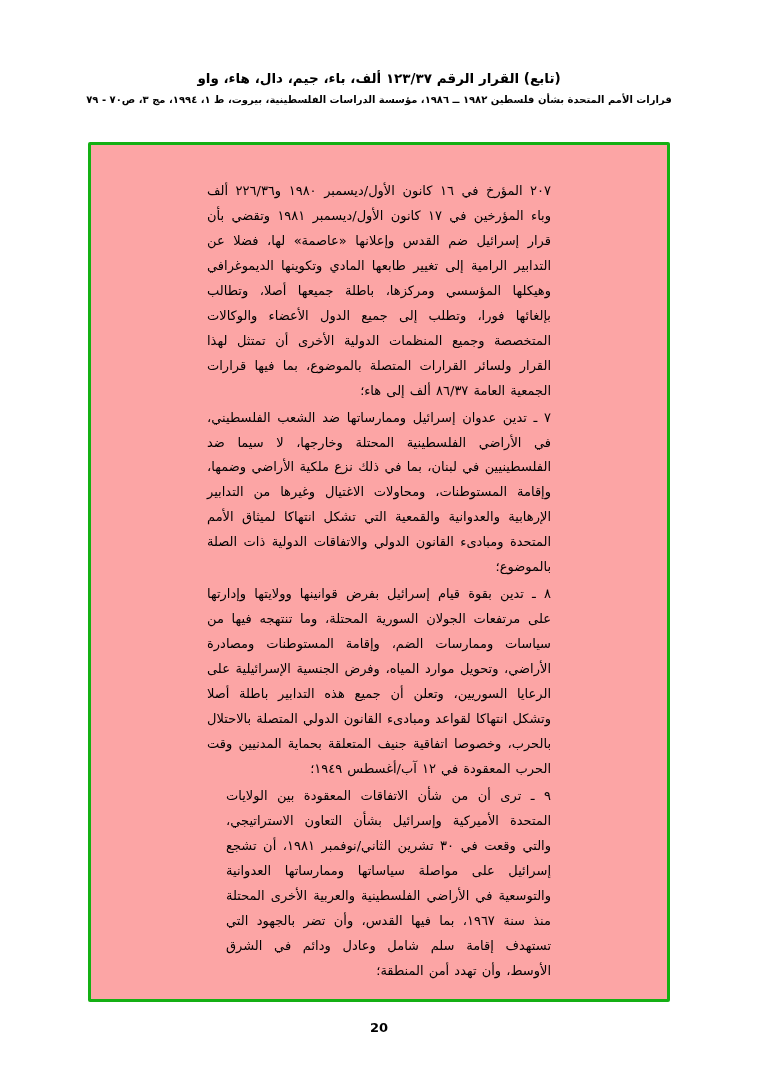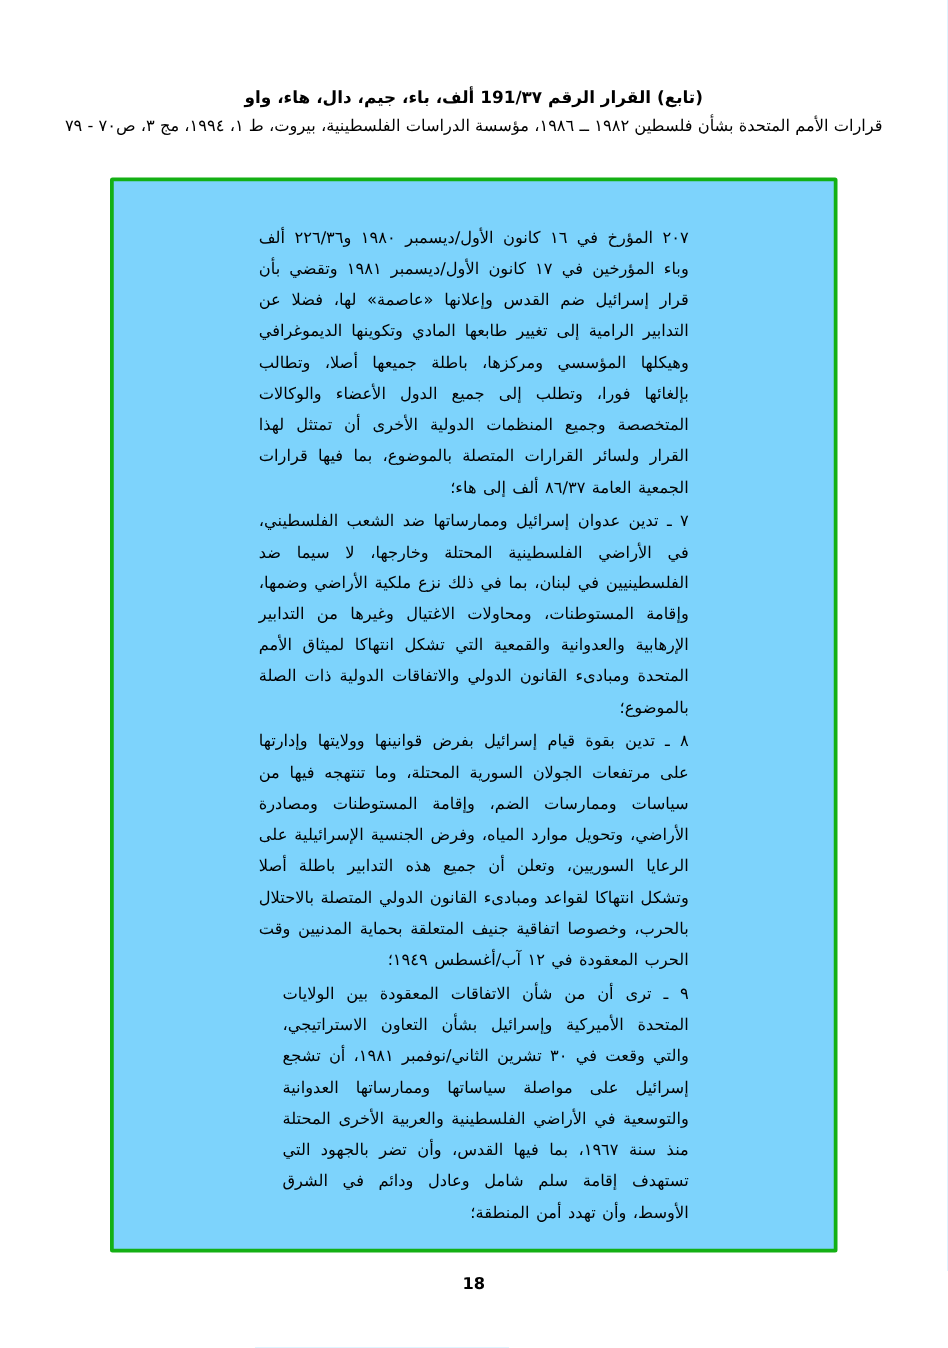--- a/index.html
+++ b/index.html
@@ -26,36 +26,36 @@
     margin-top: 68px;
   }
   .header-title {
     font-size: 13.5px;
     font-weight: bold;
     letter-spacing: 0px;
     line-height: 1.5;
     direction: rtl;
   }
   .header-sub {
-    font-size: 13px;
-    font-weight: normal;
+    font-size: 10px;
+    font-weight: bold;
     margin-top: 6px;
     direction: rtl;
     text-align: center;
   }
   .frame {
     position: absolute;
     top: 142px;
     left: 88px;
     width: 582px;
     height: 860px;
     border: 3px solid #14b014;
     border-radius: 2px;
     box-sizing: border-box;
-    background: #7dd3fc;
+    background: #fca5a5;
   }
   .content {
     position: absolute;
     top: 34px;
     right: 116px;
     left: 116px;
     direction: rtl;
     text-align: justify;
     text-align-last: right;
   }
@@ -82,28 +82,28 @@
     font-weight: bold;
     direction: rtl;
   }
 </style>
 </head>
 <body>
 
 <div class="page">
 
   <div class="header">
-    <div class="header-title">(تابع) القرار الرقم 191/٣٧ ألف، باء، جيم، دال، هاء، واو</div>
+    <div class="header-title">(تابع) القرار الرقم ١٢٣/٣٧ ألف، باء، جيم، دال، هاء، واو</div>
     <div class="header-sub">قرارات الأمم المتحدة بشأن فلسطين ١٩٨٢ ــ ١٩٨٦، مؤسسة الدراسات الفلسطينية، بيروت، ط ١، ١٩٩٤، مج ٣، ص٧٠ - ٧٩</div>
   </div>
 
   <div class="frame">
     <div class="content">
       <p class="para">٢٠٧ المؤرخ في ١٦ كانون الأول/ديسمبر ١٩٨٠ و٢٢٦/٣٦ ألف وباء المؤرخين في ١٧ كانون الأول/ديسمبر ١٩٨١ وتقضي بأن قرار إسرائيل ضم القدس وإعلانها «عاصمة» لها، فضلا عن التدابير الرامية إلى تغيير طابعها المادي وتكوينها الديموغرافي وهيكلها المؤسسي ومركزها، باطلة جميعها أصلا، وتطالب بإلغائها فورا، وتطلب إلى جميع الدول الأعضاء والوكالات المتخصصة وجميع المنظمات الدولية الأخرى أن تمتثل لهذا القرار ولسائر القرارات المتصلة بالموضوع، بما فيها قرارات الجمعية العامة ٨٦/٣٧ ألف إلى هاء؛</p>
       <p class="para">٧ ـ تدين عدوان إسرائيل وممارساتها ضد الشعب الفلسطيني، في الأراضي الفلسطينية المحتلة وخارجها، لا سيما ضد الفلسطينيين في لبنان، بما في ذلك نزع ملكية الأراضي وضمها، وإقامة المستوطنات، ومحاولات الاغتيال وغيرها من التدابير الإرهابية والعدوانية والقمعية التي تشكل انتهاكا لميثاق الأمم المتحدة ومبادىء القانون الدولي والاتفاقات الدولية ذات الصلة بالموضوع؛</p>
       <p class="para">٨ ـ تدين بقوة قيام إسرائيل بفرض قوانينها وولايتها وإدارتها على مرتفعات الجولان السورية المحتلة، وما تنتهجه فيها من سياسات وممارسات الضم، وإقامة المستوطنات ومصادرة الأراضي، وتحويل موارد المياه، وفرض الجنسية الإسرائيلية على الرعايا السوريين، وتعلن أن جميع هذه التدابير باطلة أصلا وتشكل انتهاكا لقواعد ومبادىء القانون الدولي المتصلة بالاحتلال بالحرب، وخصوصا اتفاقية جنيف المتعلقة بحماية المدنيين وقت الحرب المعقودة في ١٢ آب/أغسطس ١٩٤٩؛</p>
       <p class="para last-right">٩ ـ ترى أن من شأن الاتفاقات المعقودة بين الولايات المتحدة الأميركية وإسرائيل بشأن التعاون الاستراتيجي، والتي وقعت في ٣٠ تشرين الثاني/نوفمبر ١٩٨١، أن تشجع إسرائيل على مواصلة سياساتها وممارساتها العدوانية والتوسعية في الأراضي الفلسطينية والعربية الأخرى المحتلة منذ سنة ١٩٦٧، بما فيها القدس، وأن تضر بالجهود التي تستهدف إقامة سلم شامل وعادل ودائم في الشرق الأوسط، وأن تهدد أمن المنطقة؛</p>
     </div>
   </div>
 
-  <div class="page-number">18</div>
+  <div class="page-number">20</div>
 
 </div>
 
 </body></html>

